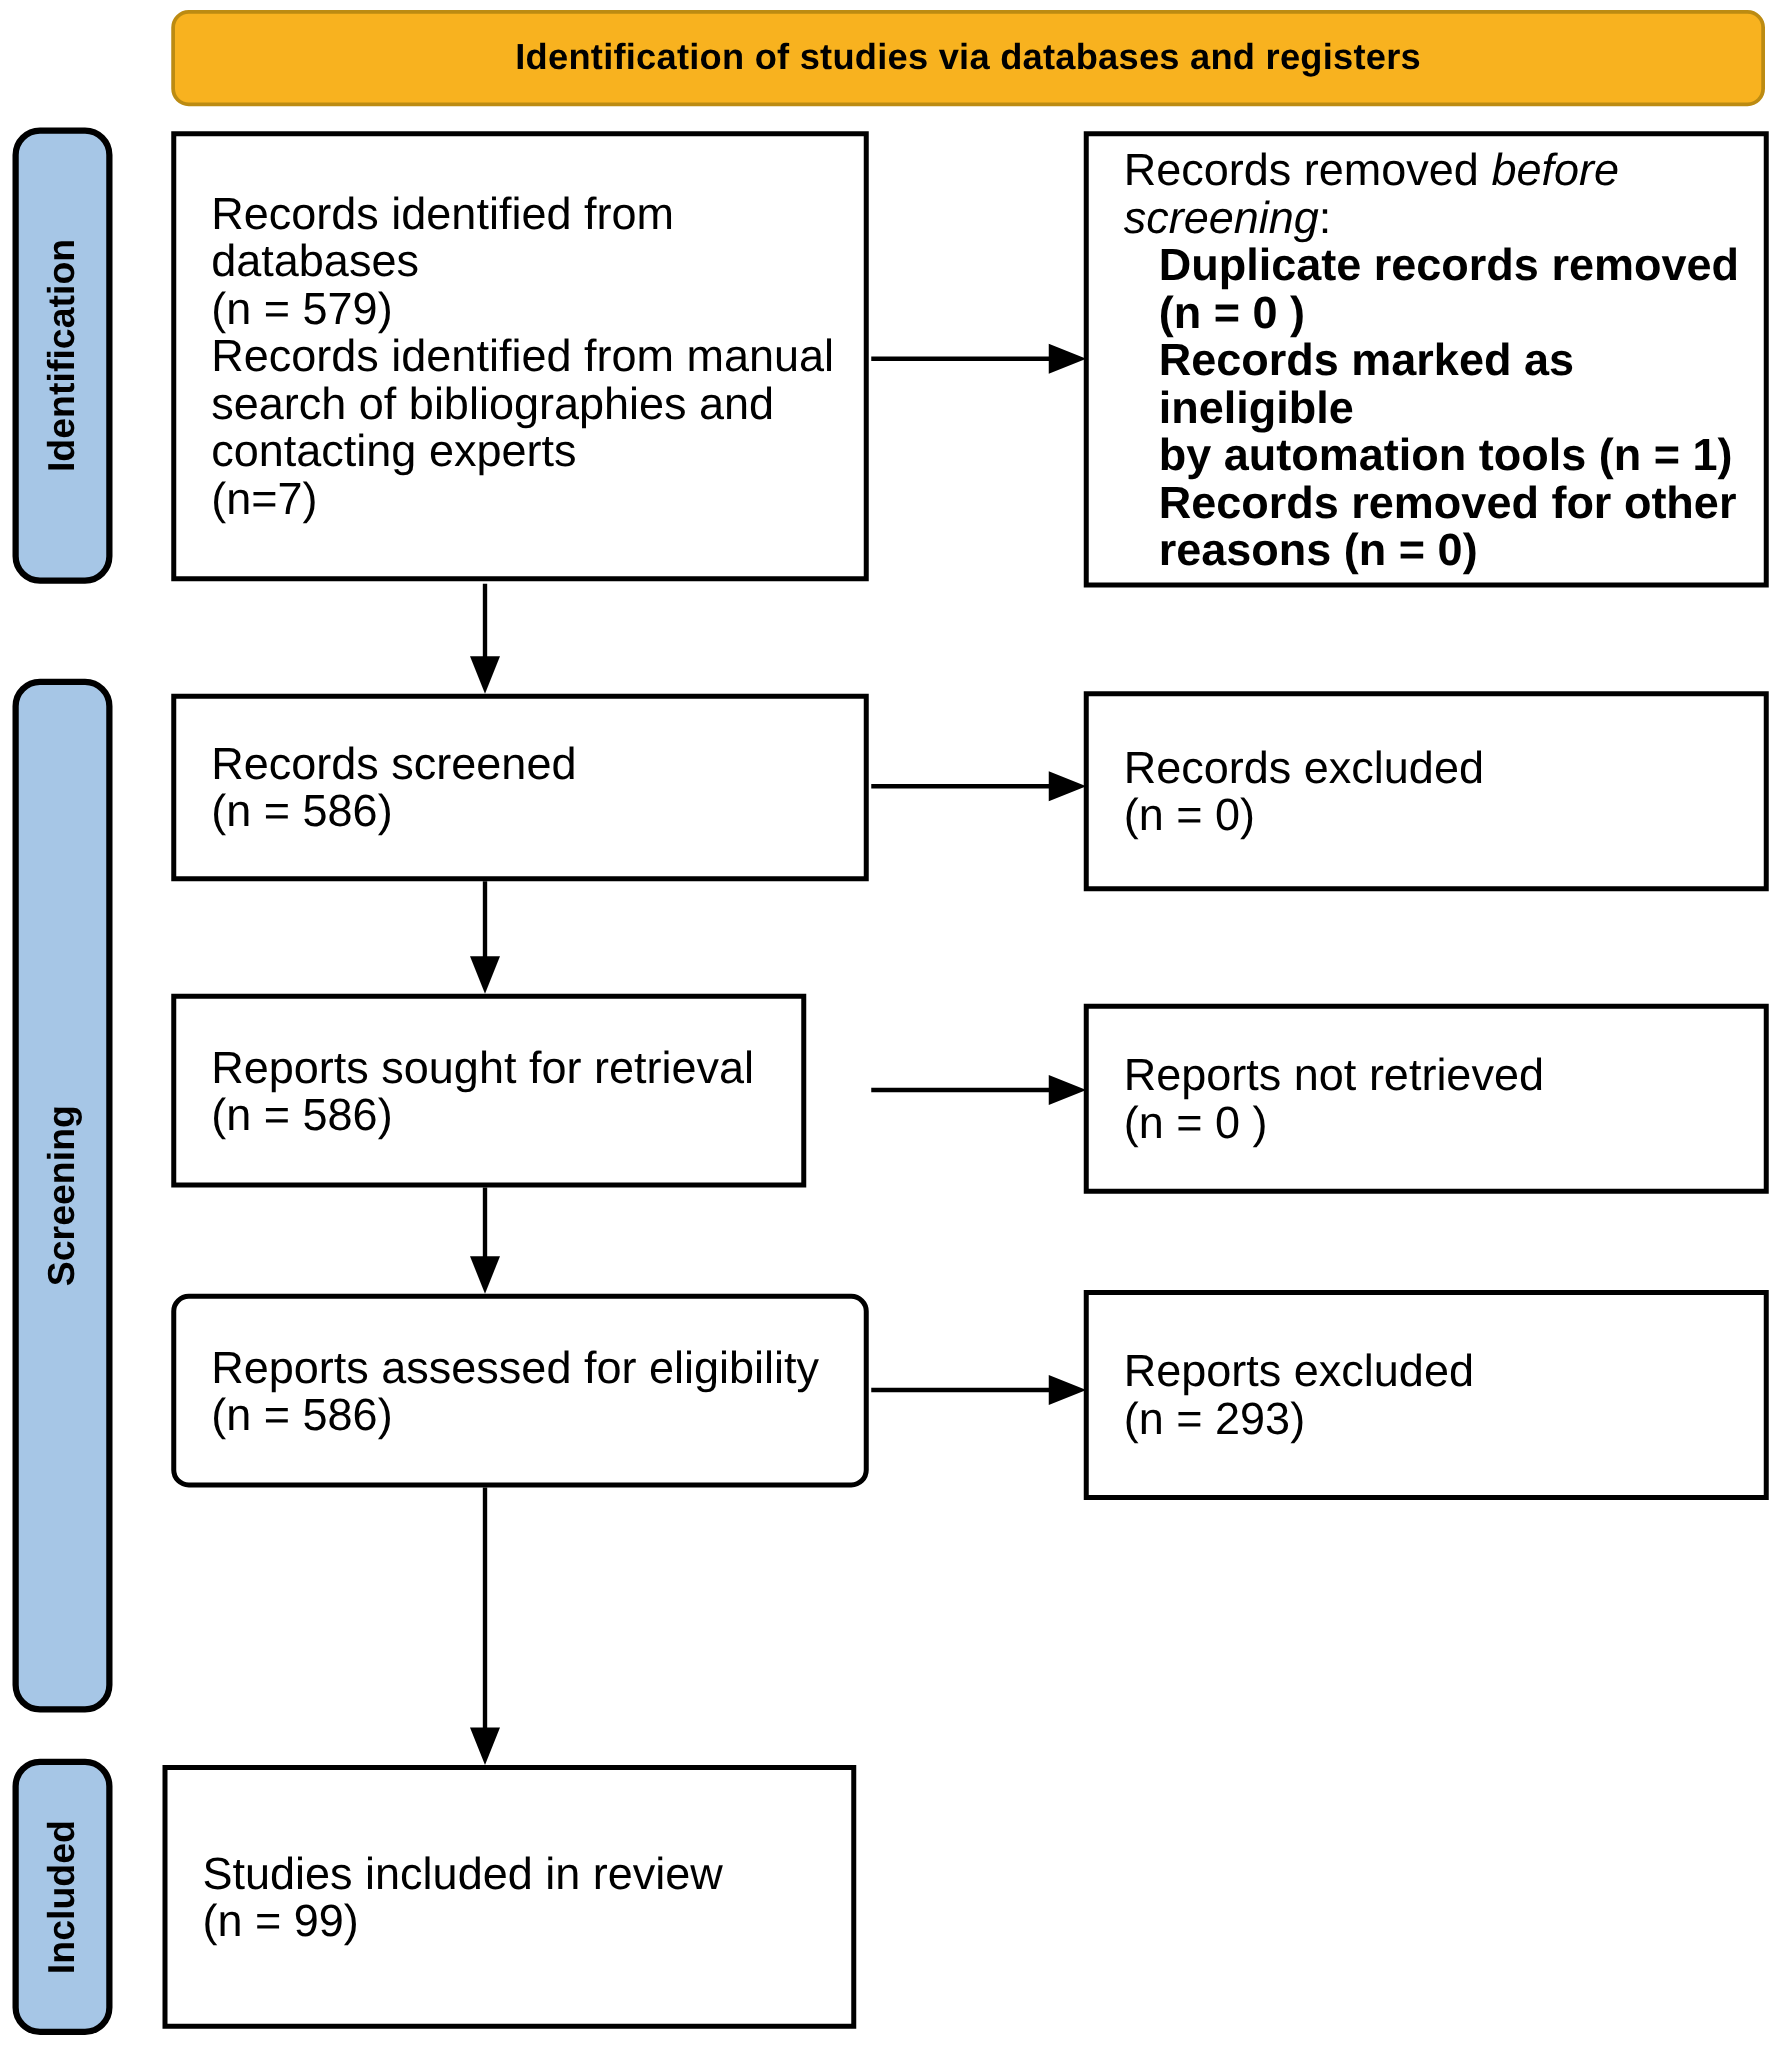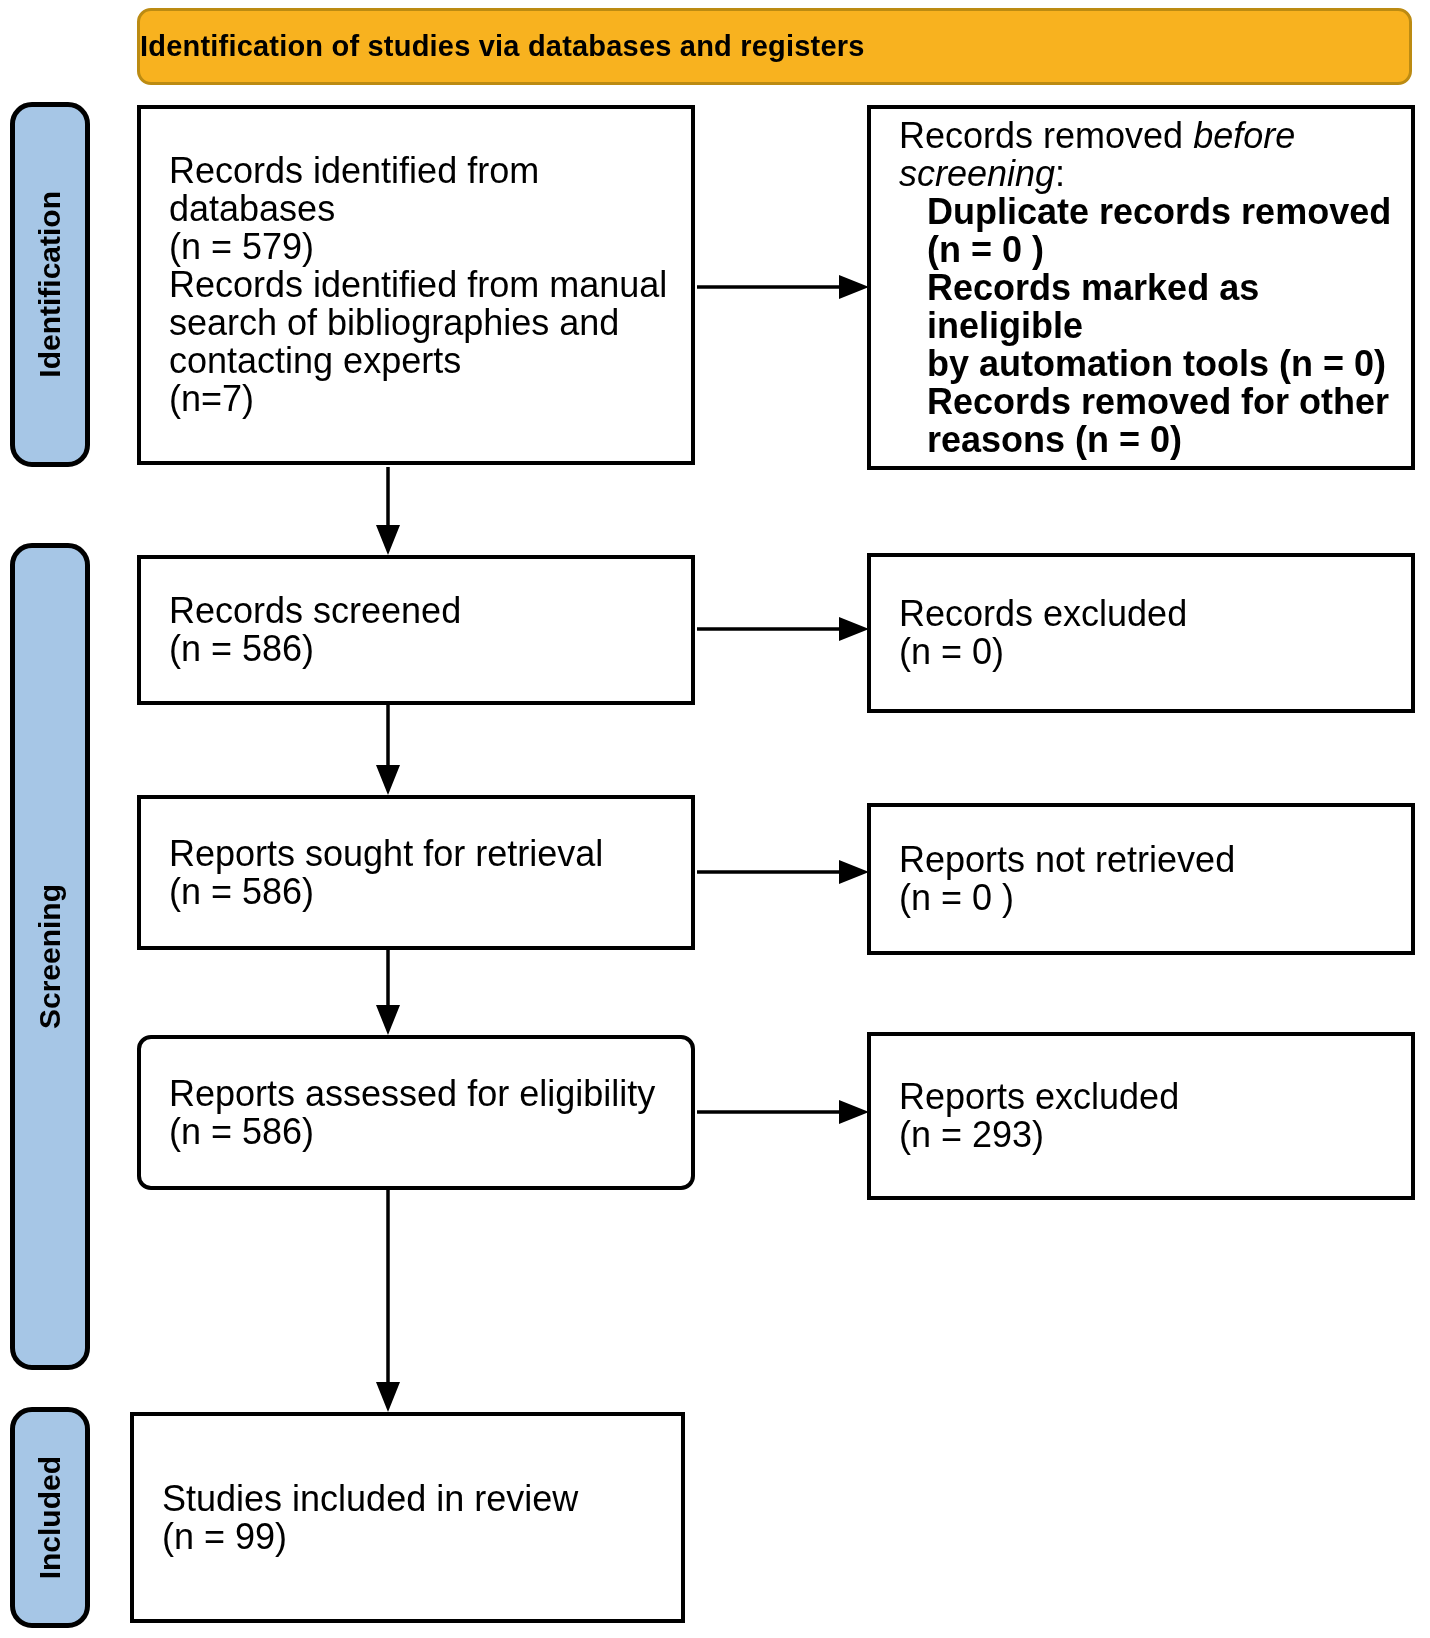--- a/index.html
+++ b/index.html
@@ -3,21 +3,21 @@
 <meta charset="utf-8">
 <style>
   html,body { margin:0; padding:0; background:#ffffff; }
   body { font-family:"Liberation Sans","DejaVu Sans",sans-serif; color:var(--text,#000); }
   #canvas { position:relative; width:1430px; height:1638px; background:#ffffff; overflow:hidden; }
 
   .banner {
     position:absolute; left:137px; top:8px; width:1275px; height:77px;
     background:var(--banner_bg,#F8B21F); border:3px solid var(--banner_border,#BC8B12);
     border-radius:14px; box-sizing:border-box;
-    display:flex; align-items:center; 
+    display:flex; align-items:center; justify-content:center;
     font-weight:bold; font-size:29px; letter-spacing:0.2px;
   }
 
   .side {
     position:absolute; left:10px; width:80px;
     background:var(--sidebar_bg,#A6C6E6); border:5px solid #000; border-radius:22px;
     box-sizing:border-box; display:flex; align-items:center; justify-content:center;
   }
   .side span {
     writing-mode:vertical-rl; transform:rotate(180deg);
@@ -31,21 +31,21 @@
     position:absolute; background:#fff; border:4px solid var(--box_border,#000);
     box-sizing:border-box; display:flex; flex-direction:column; justify-content:center;
     font-size:36px; line-height:38px; padding:12px 18px 12px 28px;
   }
   .pre { white-space:pre-line; }
 
   .box1 { left:137px; top:105px;  width:558px; height:360px; }
   .box2 { left:867px; top:105px;  width:548px; height:365px; }
   .box3 { left:137px; top:555px;  width:558px; height:150px; }
   .box4 { left:867px; top:553px;  width:548px; height:160px; }
-  .box5 { left:137px; top:795px;  width:558px; height:155px; }
+  .box5 { left:137px; top:795px;  width:508px; height:155px; }
   .box6 { left:867px; top:803px;  width:548px; height:152px; }
   .box7 { left:137px; top:1035px; width:558px; height:155px;border-radius:14px; }
   .box8 { left:867px; top:1032px; width:548px; height:168px; }
   .box9 { left:130px; top:1412px; width:555px; height:211px; }
 
   .box2 .head { width:430px; }
   .box2 .it { font-style:italic; }
   .box2 .item { margin-left:28px;font-weight:bold; }
 
   .arrows { position:absolute; left:0; top:0; width:1430px; height:1638px; pointer-events:none; }
@@ -79,21 +79,21 @@
 search of bibliographies and
 contacting experts
 (n=7)</div>
   </div>
 
   <div class="box box2">
     <div class="head"><span>Records removed </span><span class="it">before screening</span><span>:</span></div>
     <div class="item pre">Duplicate records removed
 (n = 0 )</div>
     <div class="item pre">Records marked as ineligible
-by automation tools (n = 0)</div>
+by automation tools (n = 1)</div>
     <div class="item pre">Records removed for other
 reasons (n = 0)</div>
   </div>
 
   <div class="box box3">
     <div class="pre">Records screened
 (n = 586)</div>
   </div>
 
   <div class="box box4">

